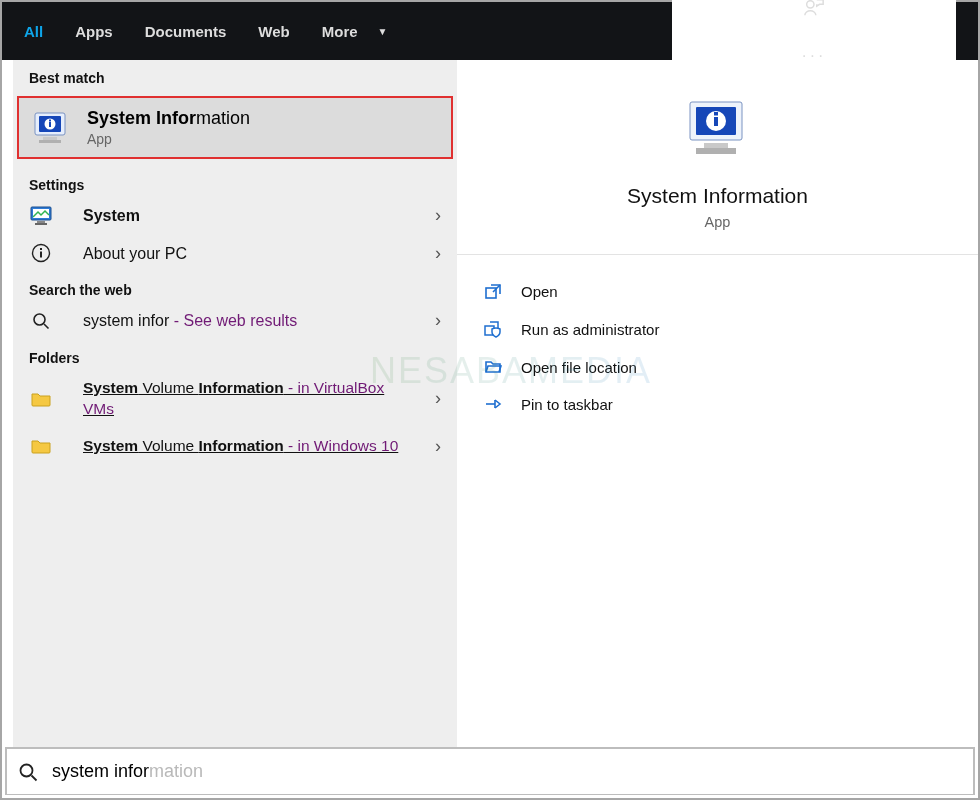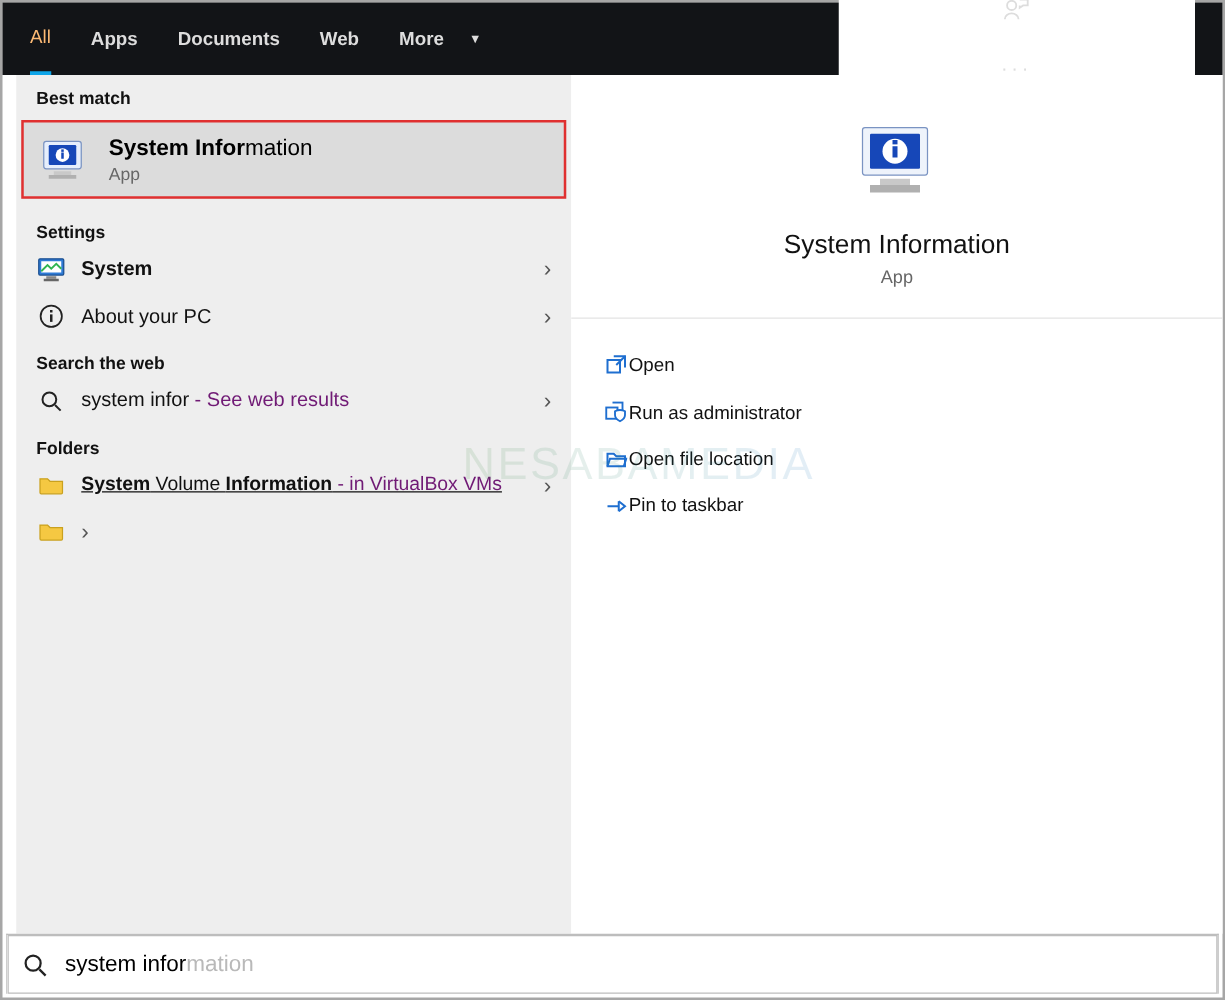--- a/index.html
+++ b/index.html
@@ -7,58 +7,58 @@
 
   .root { width: 980px; height: 800px; display: flex; flex-direction: column; border: 2px solid #a6a6a6; }
 
   
   .topbar {
     height: 58px; background: #121417; display: flex; align-items: center;
     padding: 0 22px 0 22px; color: #ddd; font-size: 15px;
   }
   .topbar .tabs { display: flex; gap: 32px; align-items: center; height: 100%; }
   .topbar .tab { height: 100%; display: flex; align-items: center; cursor: pointer; color: #ddd; font-weight: bold; }
-  .topbar .tab.active { color: #fdba74; font-weight: 400; border-bottom: 4px solid #0ea5e9; margin-bottom: -1px; }
+  .topbar .tab.active { color: #0ea5e9; font-weight: 700; border-bottom: 1px solid #0ea5e9; margin-bottom: -1px; }
   .topbar .more { display: flex; align-items: center; gap: 20px; }
   .topbar .spacer { flex: 1; }
   .topbar .right { display: flex; align-items: center; gap: 28px; }
   .chev { font-size: 10px; }
 
   .body { flex: 1; display: flex; min-height: 0; padding-left: 11px; }
 
   
   .left { width: 444px; background: #eeeeee; display: flex; flex-direction: column; overflow-y: auto; }
   .section-header { font-size: 14px; font-weight: 600; color: #111; padding: 10px 16px 4px 16px; }
 
   .best-match {
     margin: 6px 4px 8px 4px; border: 2px solid #e03030; background: #dcdcdc;
     padding: 10px 12px; display: flex; align-items: center; gap: 16px;
   }
   .best-match .icon-box { width: 40px; height: 34px; display:flex; align-items:center; justify-content:center; }
   .best-title { font-size: 18px; color: #000; }
   .best-sub { font-size: 14px; color: #666; margin-top: 2px; }
 
   .row {
-    display: flex; align-items: center; padding: 8px 16px 8px 16px; gap: 12px; cursor: default;
+    display: flex; align-items: center; padding: 8px 16px 8px 16px; gap: 30px; cursor: default;
   }
   .row .icon-cell { width: 24px; display:flex; justify-content:center; }
   .row .text-cell { flex: 1; font-size: 16px; color: #111; line-height: 1.35; }
   .row .chev-cell { color: #555; font-size: 18px; }
   .row .text-cell .light { color: #701a75; font-weight: 400; }
   .row .text-cell.semi { font-weight: 600; }
   .row.folder .text-cell { font-size: 15.5px; text-decoration: underline; }
 
   
   .right { flex: 1; background: #fff; display: flex; flex-direction: column; }
   .detail-top { display:flex; flex-direction:column; align-items:center; padding: 38px 0 24px 0; border-bottom: 1px solid #e3e3e3; }
   .detail-title { font-size: 21px; color: #111; margin-top: 24px; }
   .detail-sub { font-size: 14.5px; color: #666; margin-top: 6px; }
 
   .actions { padding: 18px 12px; display:flex; flex-direction:column; }
-  .action-row { display:flex; align-items:center; padding: 10px 14px; font-size: 15px; color: #111; }
+  .action-row { display:flex; gap: 18px; padding: 10px 14px; font-size: 15px; color: #111; }
   .action-row .aicon { width: 20px; display:flex; justify-content:center; color:#1f6fd0; }
 
   
   .searchbar {
     height: 48px; background: #fff; border-top: 1px solid #bdbdbd; border-left:1px solid #bdbdbd; border-right:1px solid #bdbdbd;
     margin: 0 3px 3px 3px; display:flex; align-items:center; padding: 0 12px; gap: 14px;
     box-shadow: 0 0 0 1px #bdbdbd inset;
   }
   .searchbar .sicon { color:#222; }
   .search-input-wrap { font-size: 18px; color:#000; display:flex; }
@@ -188,20 +188,23 @@
           <span class="hl">System</span><span> Volume </span><span class="hl">Information</span><span class="light"> - in VirtualBox VMs</span>
         </div>
         <div class="chev-cell">›</div>
       </div>
 
       <div class="row folder">
         <div class="icon-cell">
           <svg width="20" height="16" viewBox="0 0 20 16">
               <path d="M1 3h6l2 2h10v9a1 1 0 0 1-1 1H2a1 1 0 0 1-1-1z" fill="#f5c842" stroke="#caa11e"></path>
             </svg>
+        </div>
+        <div class="text-cell">
+          <span class="hl">System</span><span> Volume </span><span class="hl">Information</span><span class="light"> - in Windows 10</span>
         </div>
         <div class="chev-cell">›</div>
       </div>
 
     </div>
 
     <div class="right">
       <div class="detail-top">
         <div>
           <svg width="72" height="62" viewBox="0 0 72 62">

